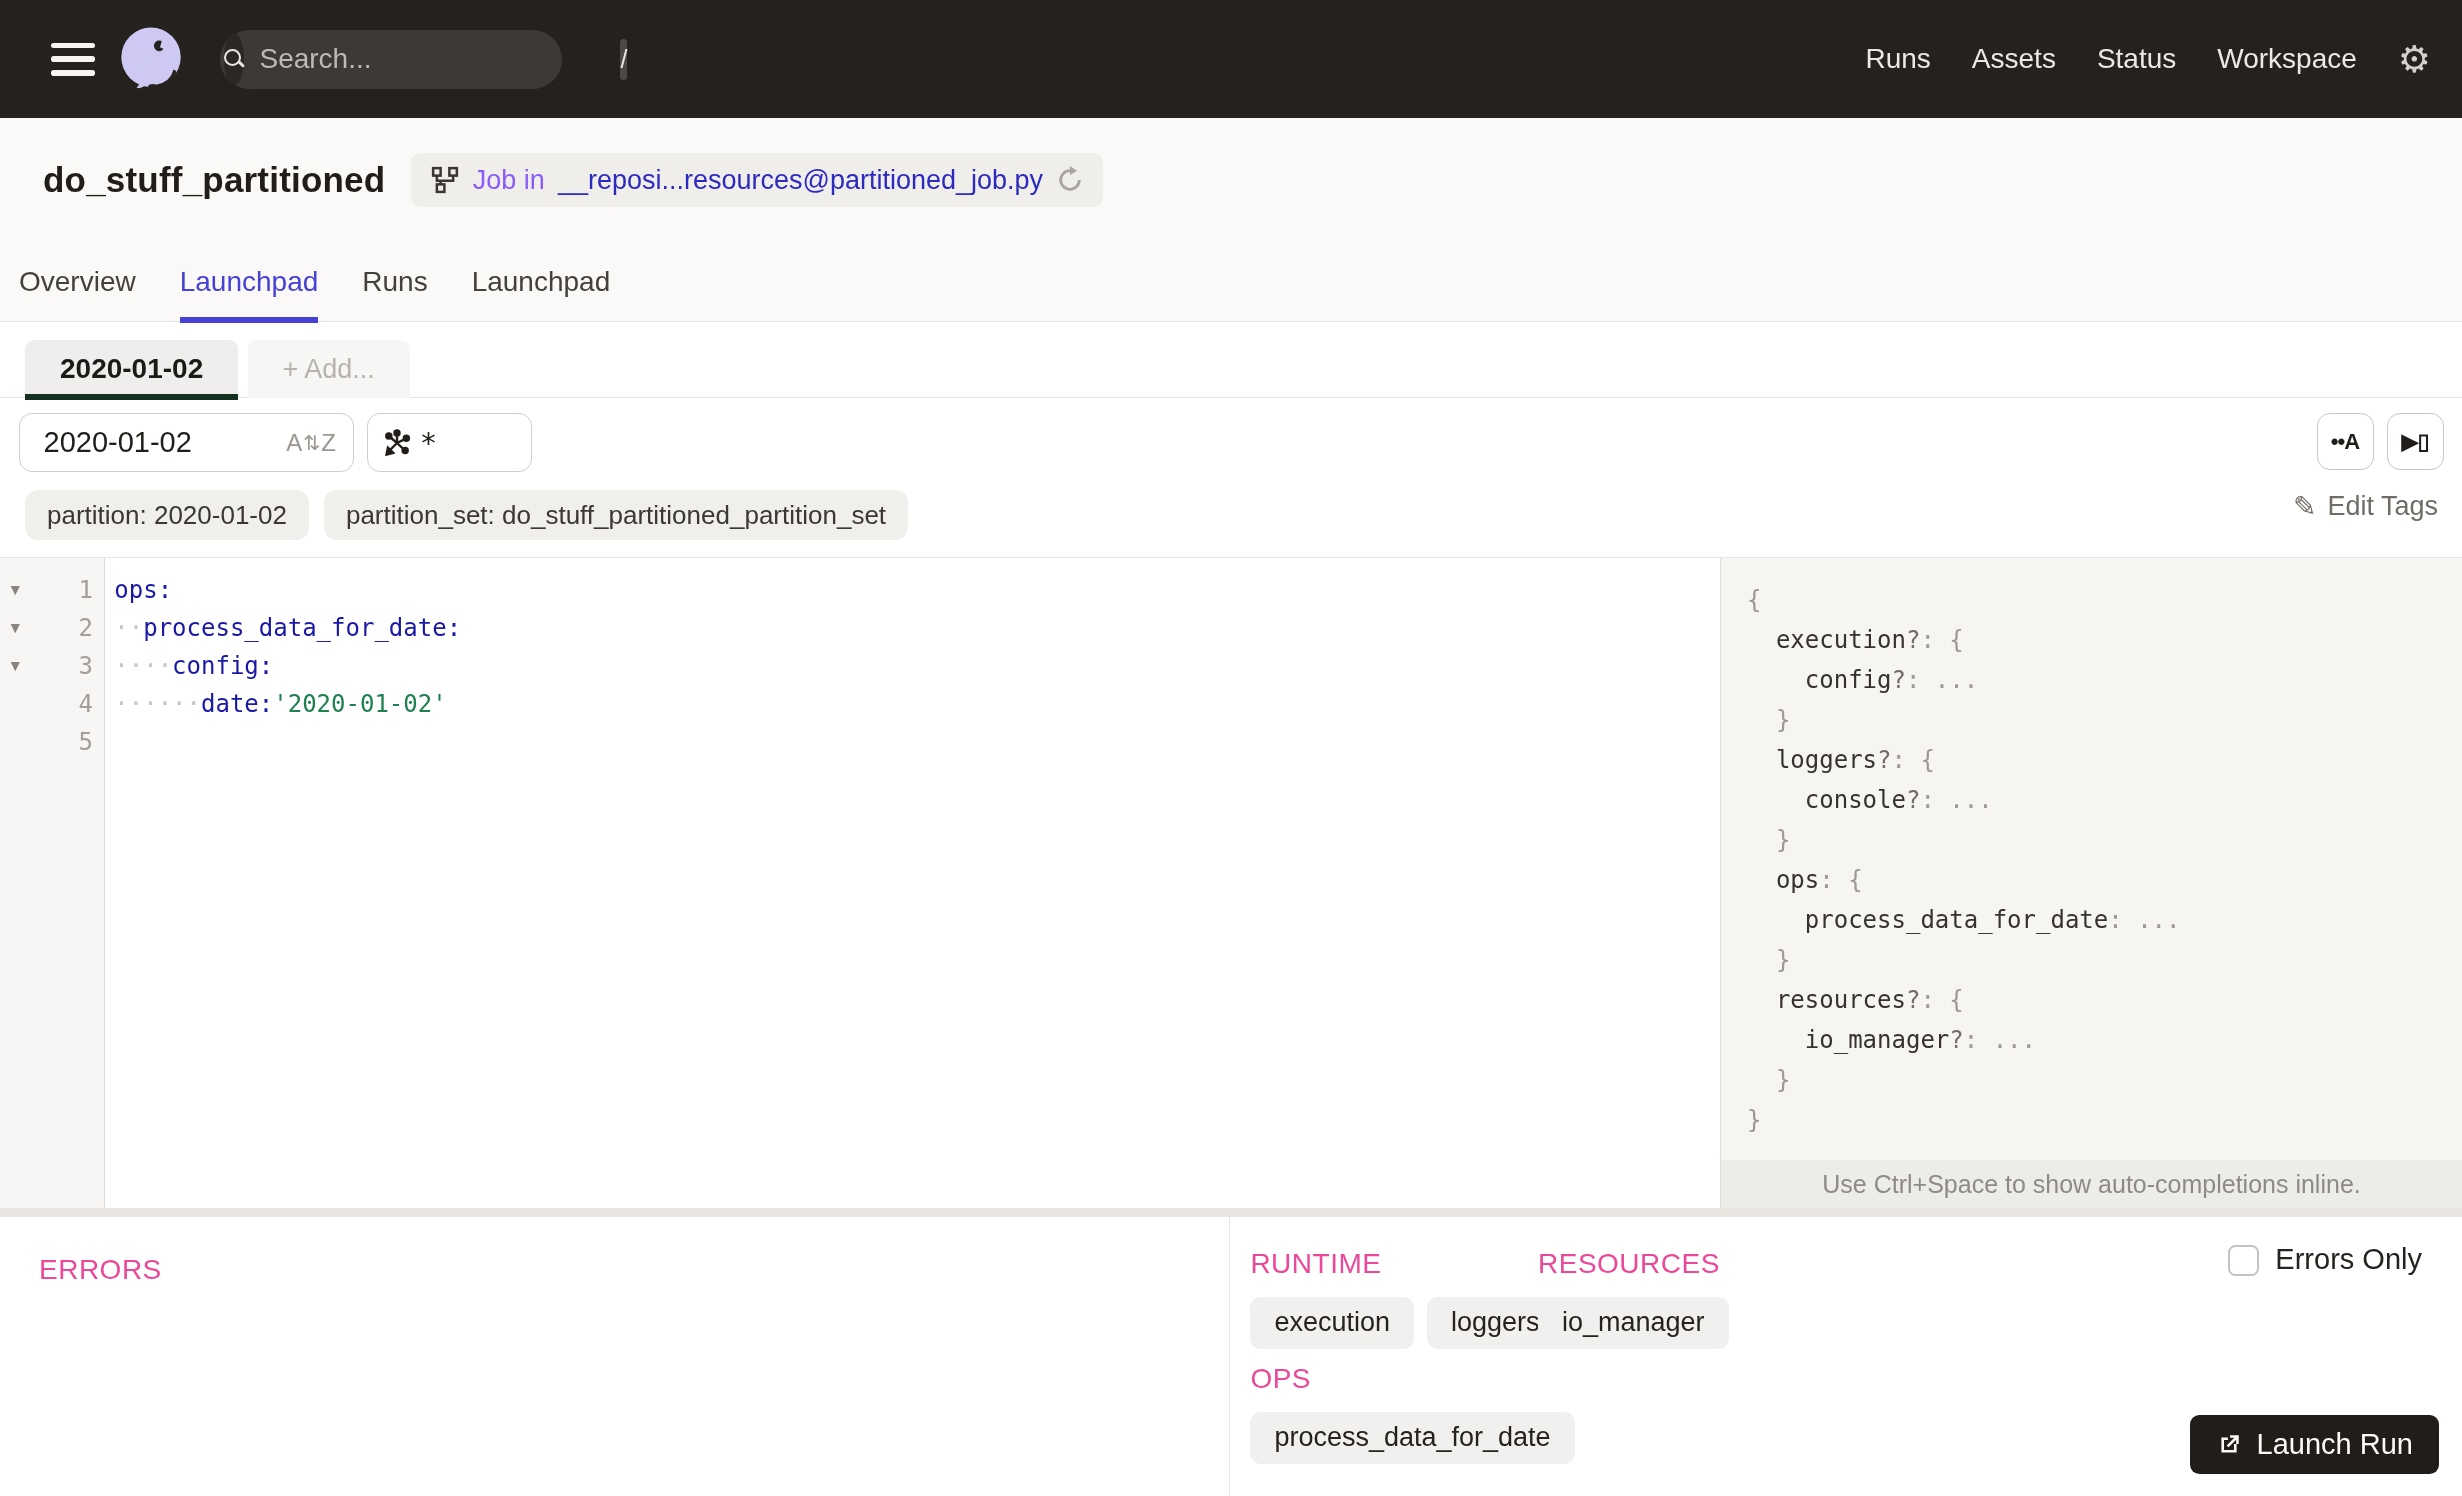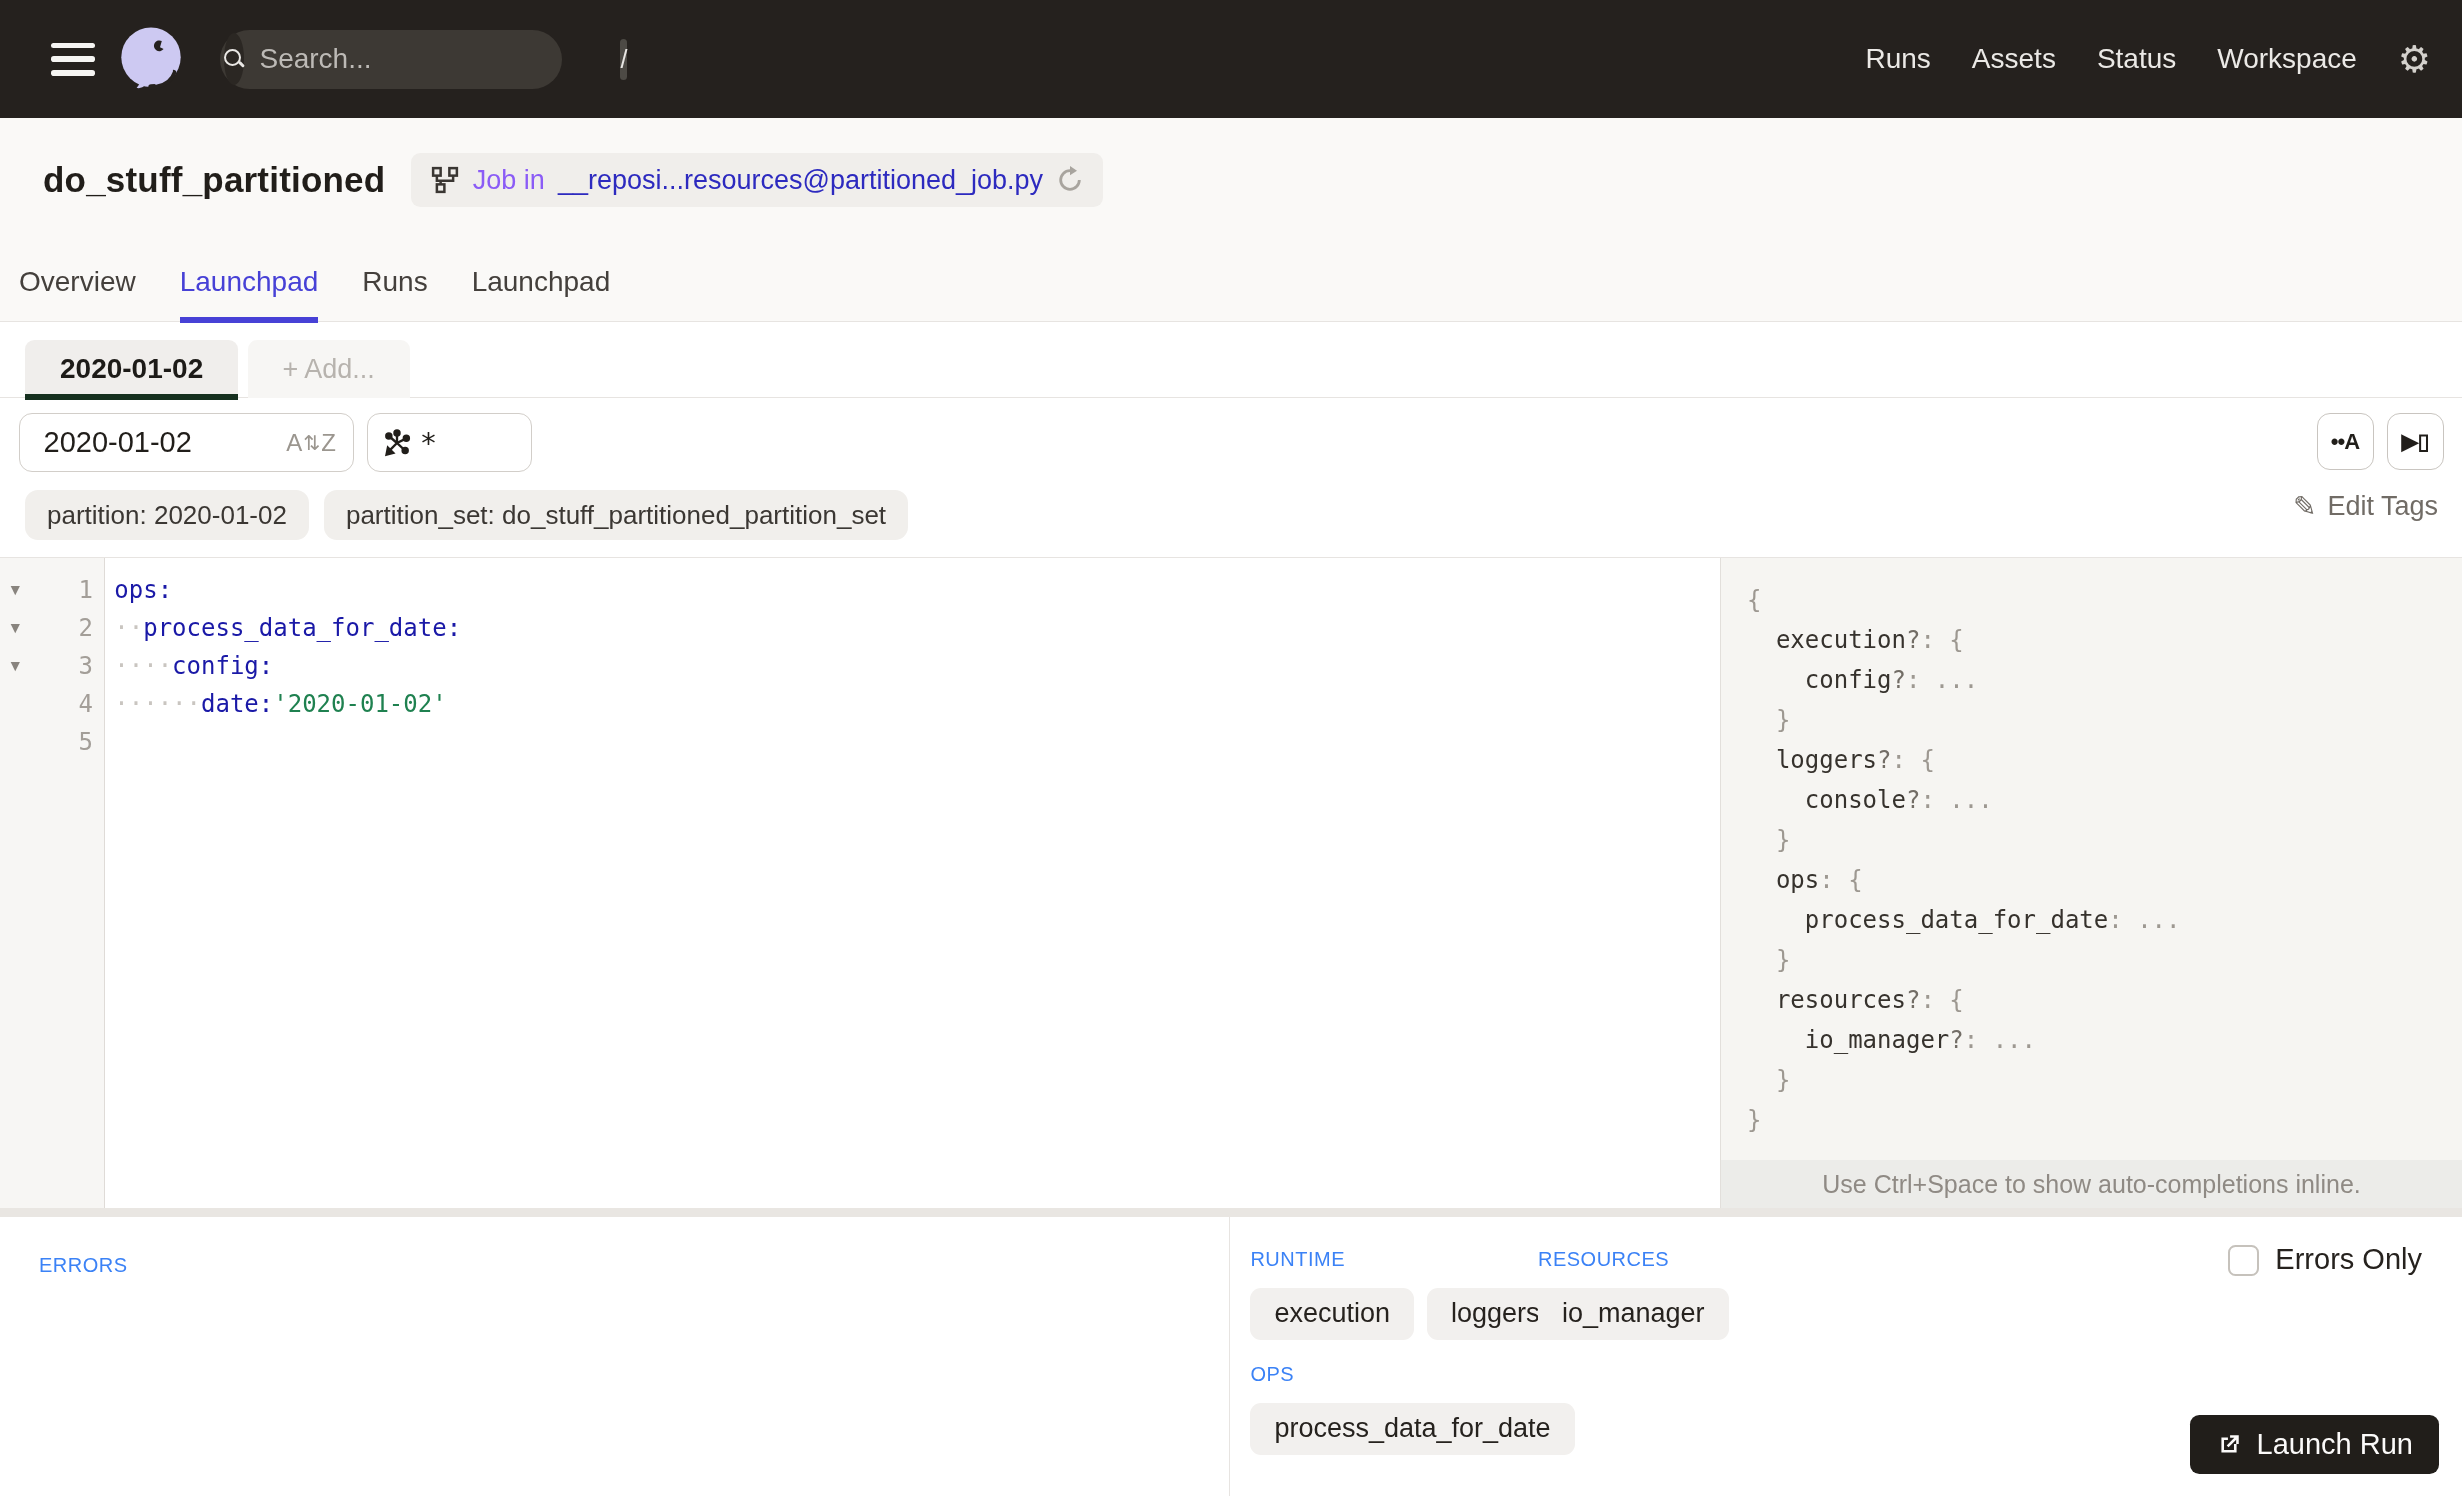--- a/index.html
+++ b/index.html
@@ -80,21 +80,21 @@
   .sline { height:40px; display:flex; align-items:center; white-space:pre; }
   .sk { color:#36322d; }
   .sq { color:#726d66; }
   .sp { color:#9d9891; }
   .hintbar { position:absolute; left:0; right:0; bottom:0; height:48px; background:#ecece9; display:flex; align-items:center; justify-content:center; font-family:"Liberation Sans",sans-serif; font-size:25px; color:#8f8a84; }
 
   
   .hdivider { position:absolute; top:1208px; left:0; right:0; height:9.3px; background:#e9e6e2; }
   .bottom { position:absolute; top:1217px; left:0; right:0; bottom:0; display:flex; background:#fff; }
   .errors-sec { width:1230px; border-right:1.9px solid #e7e4e1; padding:37px 39px; }
-  .sec-label { color:#3b82f6; font-size:20px; letter-spacing:0.5px; }
+  .sec-label { color:#ec4899; font-size:28px; letter-spacing:0.5px; }
   .summary-sec { flex:1; position:relative; }
   .blk { position:absolute; }
   .blk-runtime { left:20.4px; top:31px; }
   .blk-resources { left:308px; top:31px; }
   .blk-ops { left:20.4px; top:146px; }
   .blk .sec-label { display:block; margin-bottom:16.7px; }
   .chiprow { display:flex; gap:13px; }
   .chip2 { height:52px; background:#f2f0ee; border-radius:11px; display:flex; align-items:center; padding:0 24px; font-size:27px; color:#26221e; cursor:pointer; white-space:nowrap; }
   .errors-only { position:absolute; right:40px; top:26px; display:flex; align-items:flex-end; gap:16.7px; cursor:pointer; }
   .cbox { width:31px; height:31px; border:2.8px solid #c6c2bc; border-radius:7.4px; background:#fff; }

